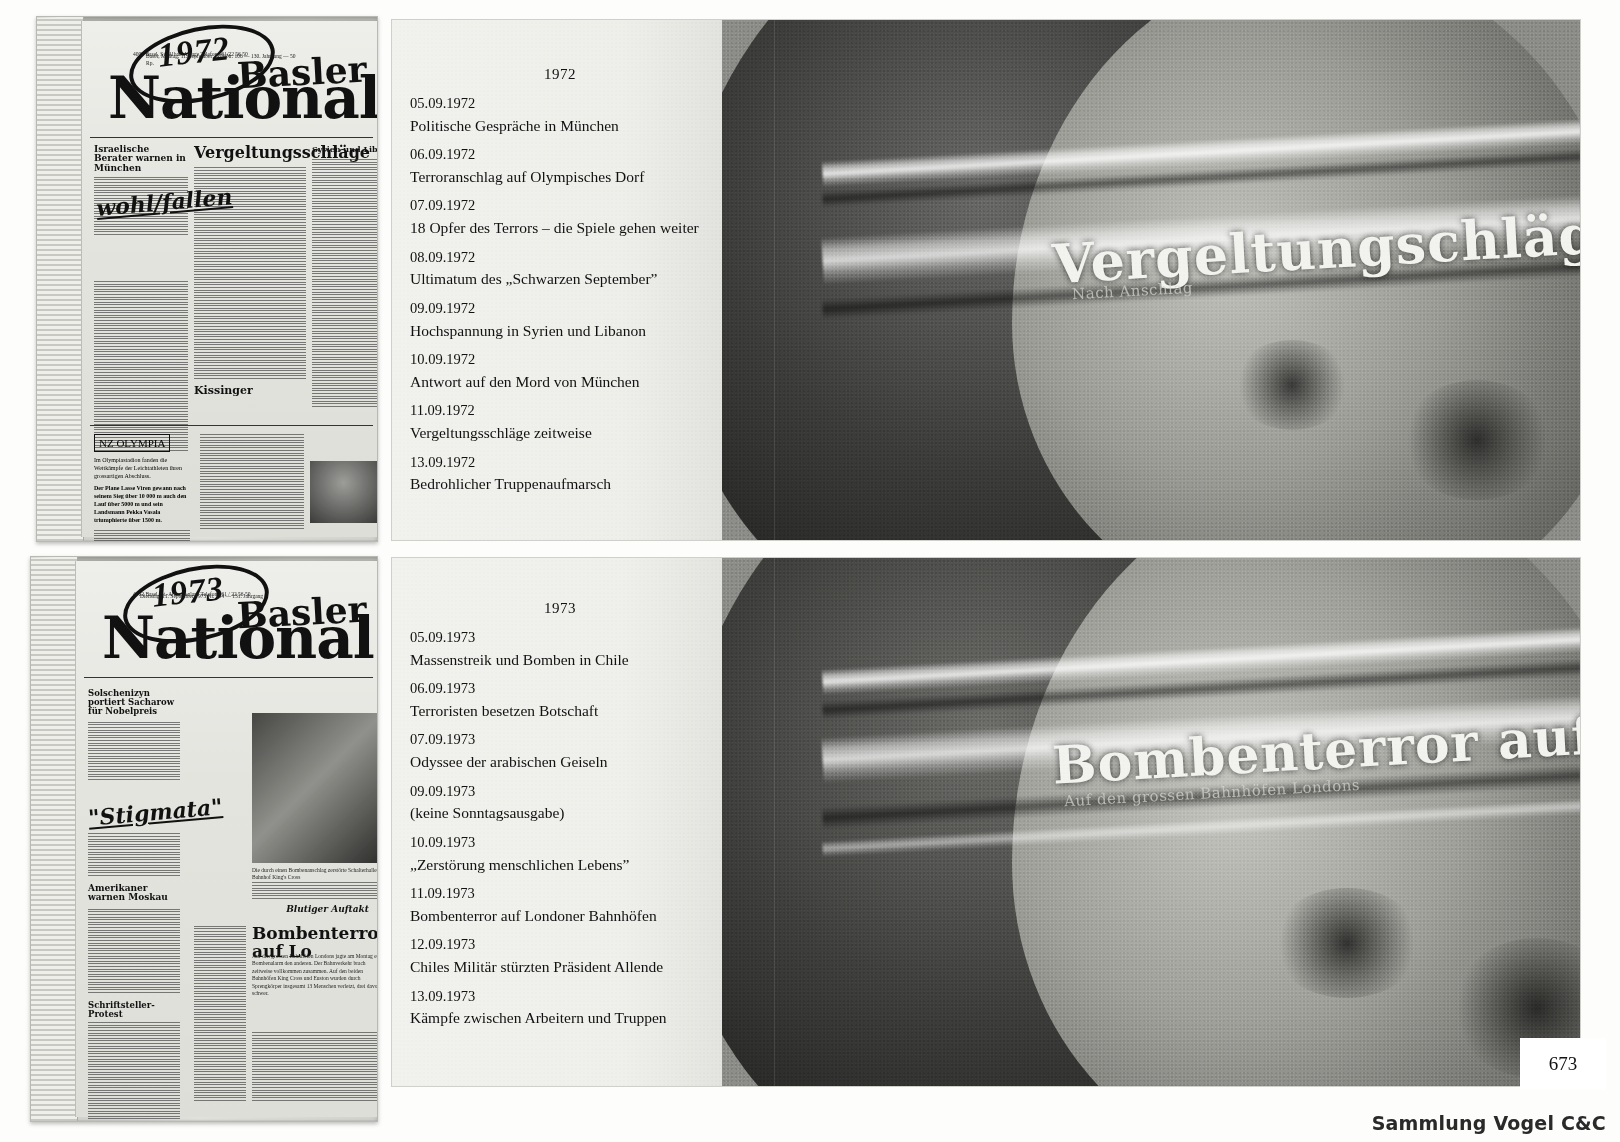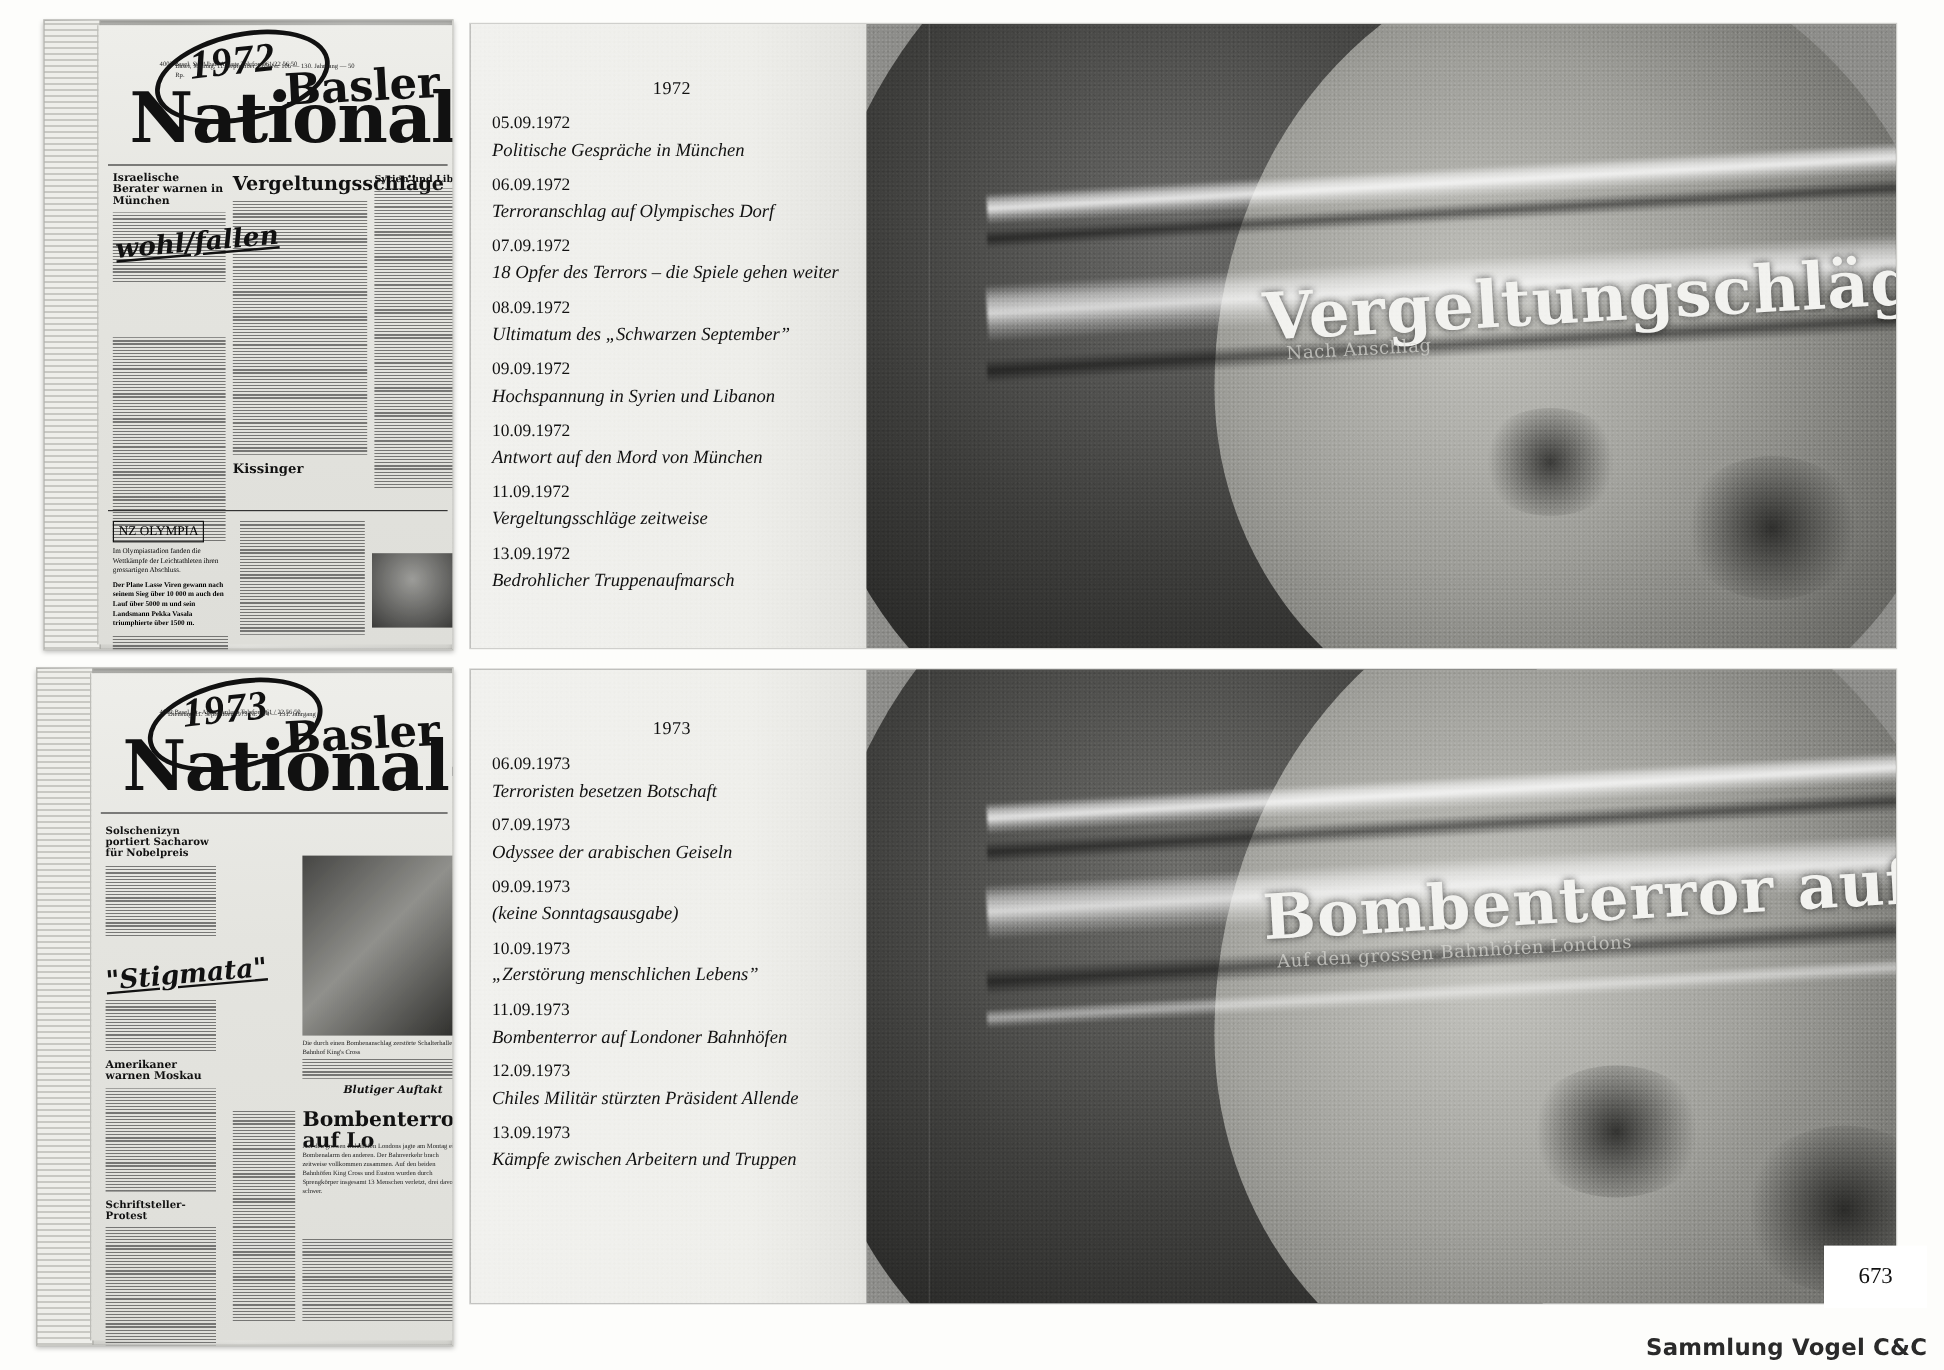--- a/index.html
+++ b/index.html
@@ -90,21 +90,21 @@
     mix-blend-mode:overlay;
     pointer-events:none;
   }
   .headshape{
     position:absolute;border-radius:50% 50% 46% 46%/ 55% 55% 45% 45%;
   }
 
   .listcol{position:absolute;color:#111;}
   .listcol .yr{text-align:center;font-size:15px;margin-bottom:10px;letter-spacing:.5px;}
   .listcol .date{font-size:14.5px;line-height:1.5;}
-  .listcol .evt{font-size:15.5px;line-height:1.45;margin-bottom:7px;font-style:italic;}
+  .listcol .evt{font-size:15.5px;line-height:1.45;margin-bottom:7px;}
 
   .overlaytext{
     position:absolute;font-family:"DejaVu Serif",serif;font-weight:700;color:#f2f2ef;
     letter-spacing:1px;text-shadow:0 0 6px rgba(0,0,0,.65);
     transform:rotate(-3.2deg);white-space:nowrap;
   }
   .overlaysub{
     position:absolute;font-family:"DejaVu Serif",serif;color:#d9d9d4;
     letter-spacing:.5px;opacity:.72;transform:rotate(-3.2deg);white-space:nowrap;font-size:15px;
   }
@@ -294,20 +294,24 @@
 
     <div class="overlaytext" style="left:660px;top:160px;font-size:52px;">Bombenterror auf L</div>
     <div class="overlaysub" style="left:672px;top:226px;">Auf den grossen Bahnhöfen Londons</div>
 
     <div class="fold" style="left:382px;"></div>
     <div class="grain"></div>
 
     <div class="listcol" style="left:18px;top:42px;width:300px;">
       <div class="yr">1973</div>
       <div>
+          <div class="date">05.09.1973</div>
+          <div class="evt">Massenstreik und Bomben in Chile</div>
+        </div>
+      <div>
           <div class="date">06.09.1973</div>
           <div class="evt">Terroristen besetzen Botschaft</div>
         </div>
       <div>
           <div class="date">07.09.1973</div>
           <div class="evt">Odyssee der arabischen Geiseln</div>
         </div>
       <div>
           <div class="date">09.09.1973</div>
           <div class="evt">(keine Sonntagsausgabe)</div>

